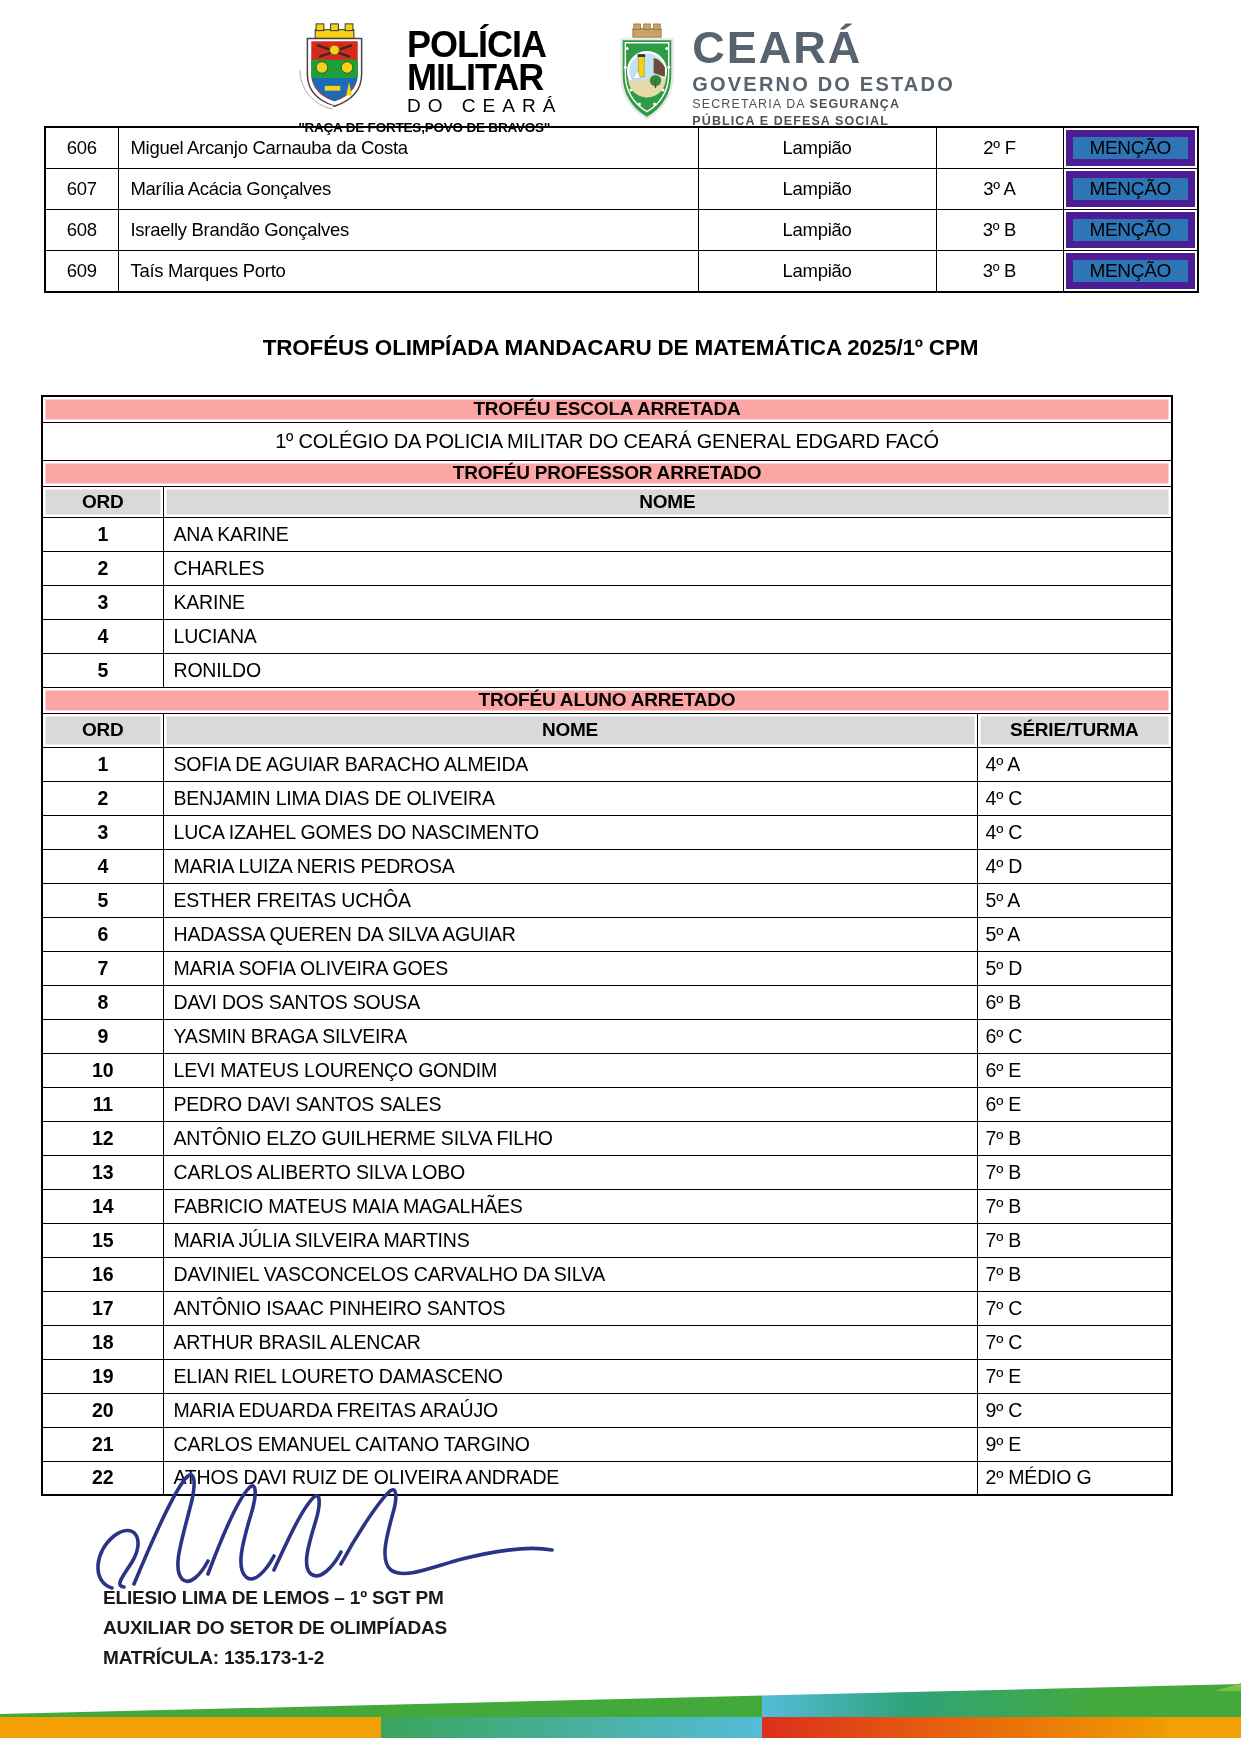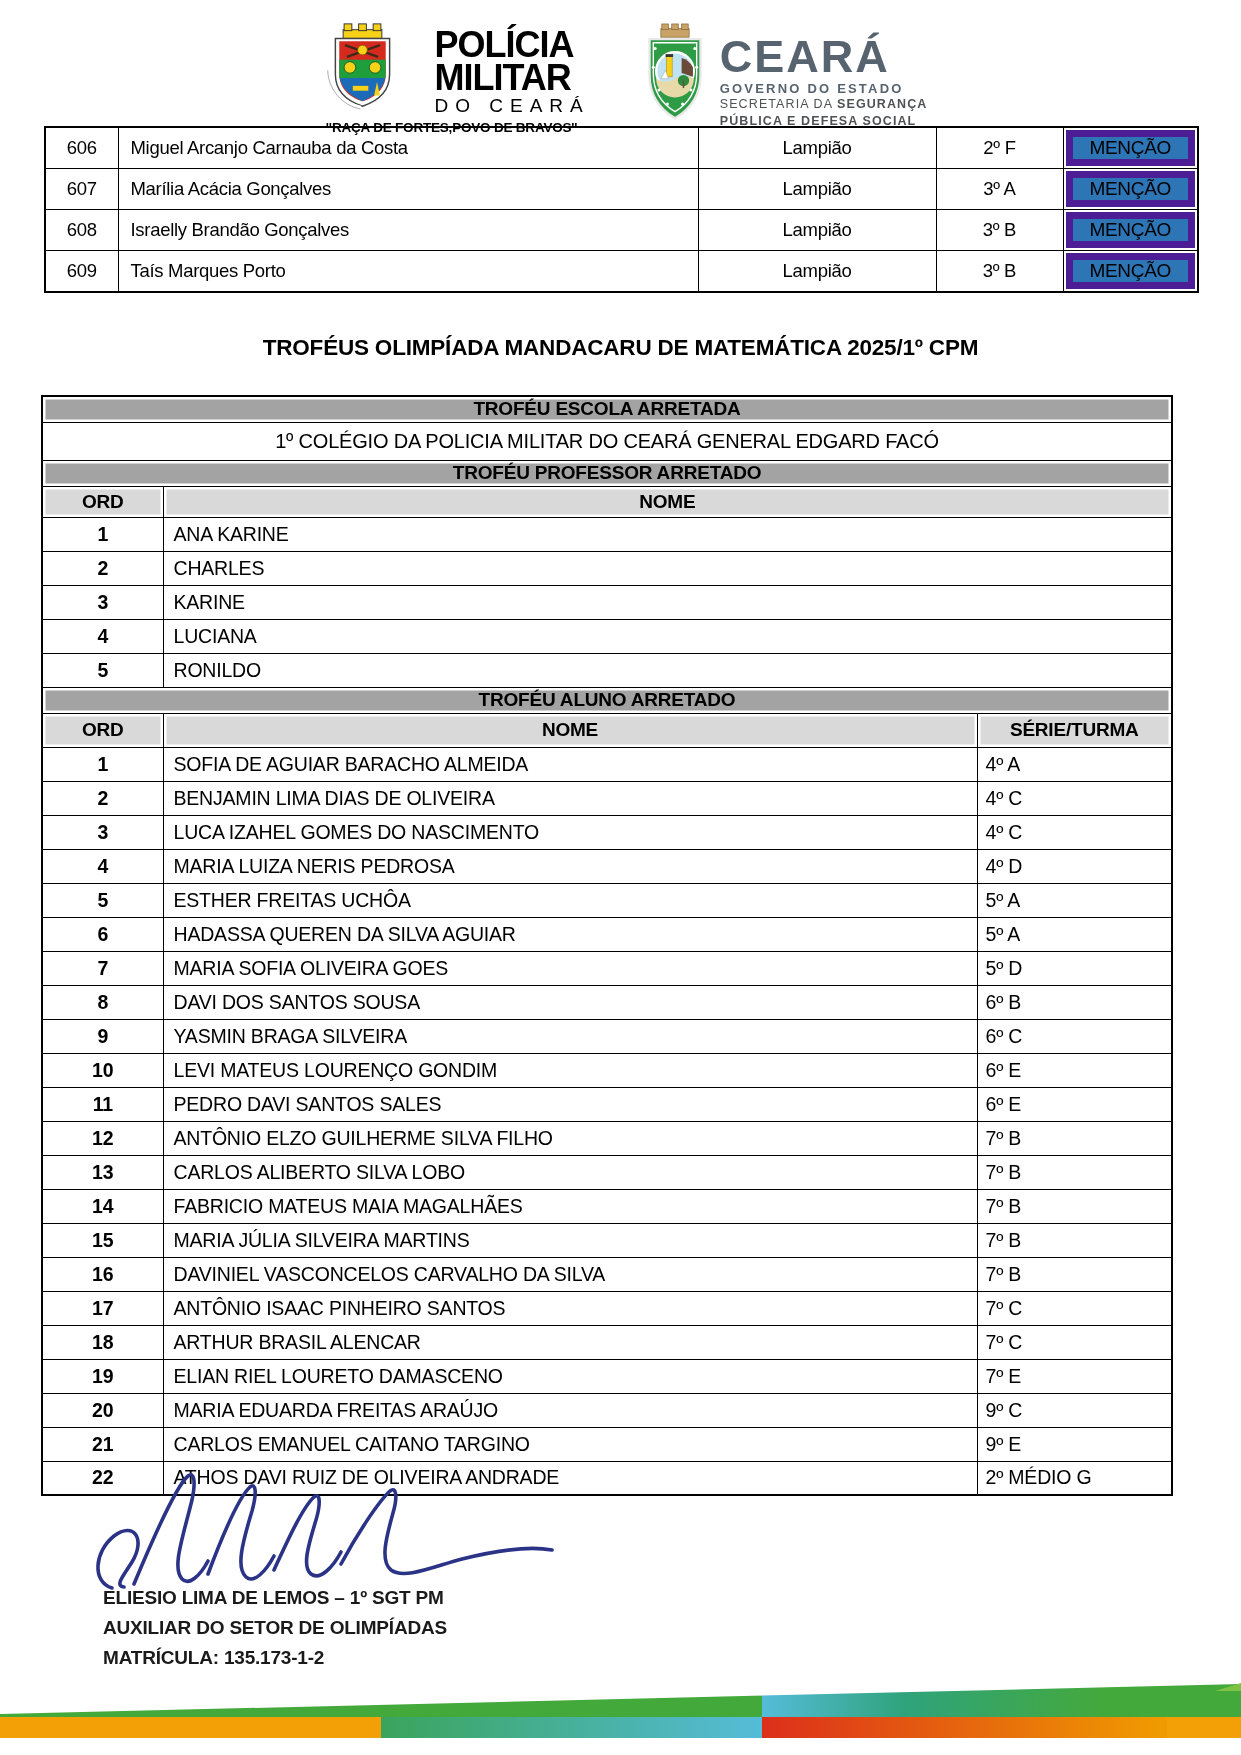--- a/index.html
+++ b/index.html
@@ -14,24 +14,24 @@
 
   
   .logos { display:flex; justify-content:center; align-items:flex-start; gap:52px; padding-top:20px; height:118px; }
   .pmce { display:flex; flex-direction:column; align-items:center; }
   .pmce-top { display:flex; align-items:flex-start; gap:24px; }
   .pmce-titles { line-height:0.92; padding-top:8px; }
   .pmce-line { font-weight:bold; font-size:36px; letter-spacing:-1px; }
   .pmce-line3 { font-weight:normal; font-size:19px; letter-spacing:7px; margin-top:3px; }
   .pmce-slogan { font-weight:bold; font-size:13.5px; letter-spacing:-0.2px; margin-top:4px; }
 
-  .ceara { display:flex; align-items:flex-end; gap:12px; }
+  .ceara { display:flex; align-items:center; gap:12px; }
   .ceara-text { padding-top:8px; }
   .ceara-title { font-weight:bold; font-size:45px; color:#57646F; letter-spacing:2px; line-height:0.9; }
-  .ceara-subtitle { font-weight:bold; font-size:13px; color:#57646F; letter-spacing:2.2px; margin-top:4px; }
+  .ceara-subtitle { font-weight:bold; font-size:20px; color:#57646F; letter-spacing:2.2px; margin-top:4px; }
   .ceara-dept { margin-top:0; font-size:12.5px; color:#4F5254; letter-spacing:1.1px; line-height:1.35; }
   .ceara-dept b { font-weight:bold; }
 
   
   table { border-collapse:collapse; table-layout:fixed; }
   td { border:1.5px solid #000; overflow:hidden; white-space:nowrap; }
   .mention-table { margin:8px 0 0 44px; width:1153px; border:2px solid #000; }
   .mention-table td { height:24px; font-size:18.5px; letter-spacing:-0.3px; padding:0 4px; }
   .mention-table .c-ord { text-align:center; }
   .mention-table .c-name { padding-left:12px; }
@@ -39,21 +39,21 @@
   .mention-table .c-award { padding:2px; }
   .award-chip { height:100%; background:var(--award-bg,#2E75B6); border:7px solid #4c1d95;
                 display:flex; align-items:center; justify-content:center; font-size:19px; }
 
   
   .page-title { margin-top:42px; text-align:center; font-weight:bold; font-size:22.5px; letter-spacing:-0.2px; }
 
   
   .trophies-table { margin:34px 0 0 41px; width:1130px; border:2px solid #000; }
   .trophies-table td { font-size:19.5px; letter-spacing:-0.2px; }
-  .sect td { height:26px; background:#a3a3a3; font-weight:bold; font-size:19px; text-align:center;
+  .sect td { height:26px; background:#fca5a5; font-weight:bold; font-size:19px; text-align:center;
              box-shadow:inset 0 0 0 2.5px #fff; }
   .school-row td { height:38px; text-align:center; font-size:20px; }
   .colhead td { background:#D9D9D9; font-weight:bold; font-size:19px; text-align:center;
                 box-shadow:inset 0 0 0 2.5px #fff; }
   .colhead-prof td { height:31px; }
   .colhead-aluno td { height:34px; }
   .trophies-table .r-ord { text-align:center; font-weight:bold; height:34px; }
   .trophies-table .r-nome { padding-left:10px; }
   .trophies-table .r-serie { padding-left:8px; }
 

